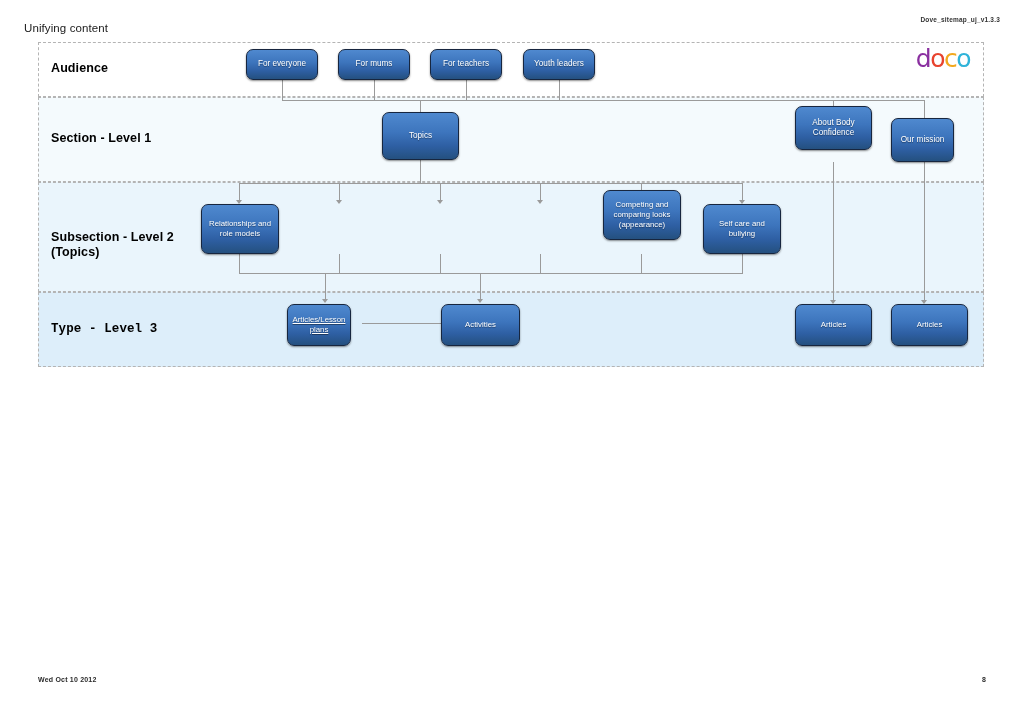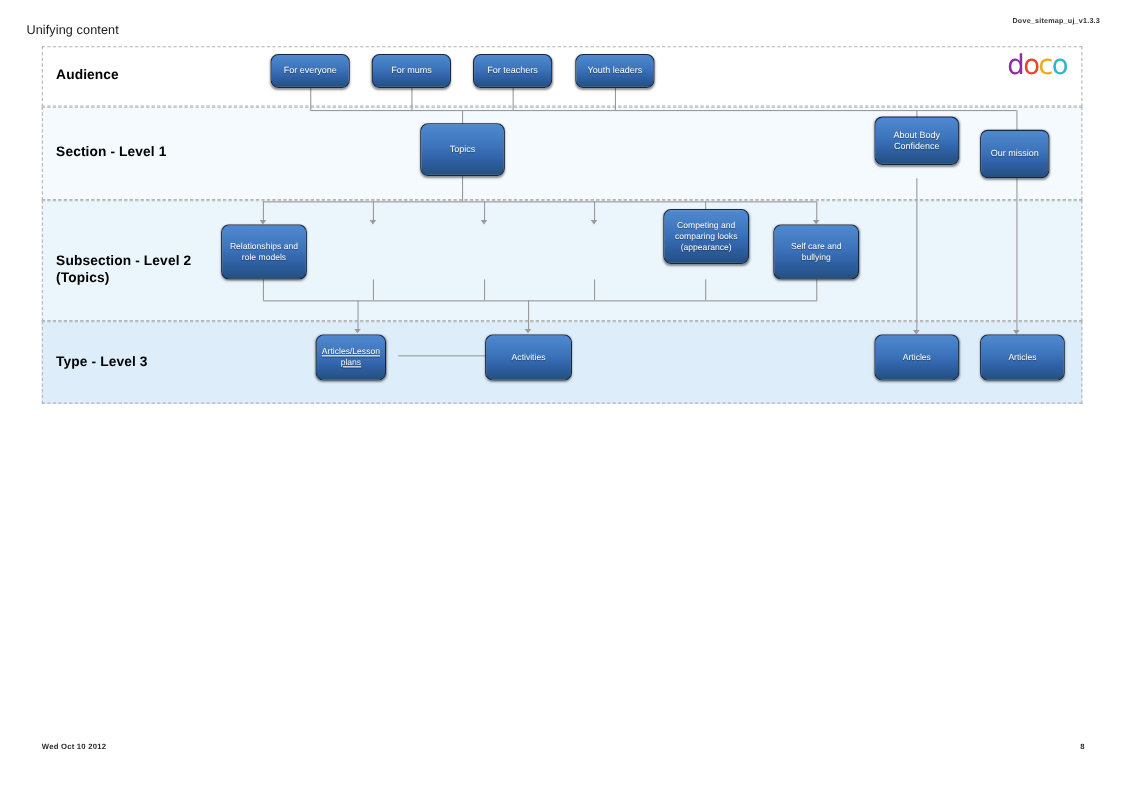--- a/index.html
+++ b/index.html
@@ -144,21 +144,21 @@
     <div class="band-label" style="top:18px;">Audience</div>
   </div>
   <div class="band" style="top:55px;height:85px;background:#f4fafd;">
     <div class="band-label" style="top:33px;">Section - Level 1</div>
   </div>
   <div class="band" style="top:140px;height:110px;background:#eaf5fc;">
     <div class="band-label" style="top:19px;white-space:pre;margin-top:28px;">Subsection - Level 2
 (Topics)</div>
   </div>
   <div class="band" style="top:250px;height:75px;background:#ddeefa;">
-    <div class="band-label" style="top:29px;">Type - Level 3</div>
+    <div class="band-label" style="top:29px;font-family:Liberation Mono, monospace;">Type - Level 3</div>
   </div>
 
   <div id="logo">
     <span style="color:#8a2fa0;">d</span><span style="color:#e8432e;">o</span><span style="color:#f2a81d;">c</span><span style="color:#2fb3d9;">o</span>
   </div>
 
   <div class="conn v" style="left:244px;top:38px;height:20px;"></div>
   <div class="conn v" style="left:336px;top:38px;height:20px;"></div>
   <div class="conn v" style="left:428px;top:38px;height:20px;"></div>
   <div class="conn v" style="left:521px;top:38px;height:20px;"></div>

